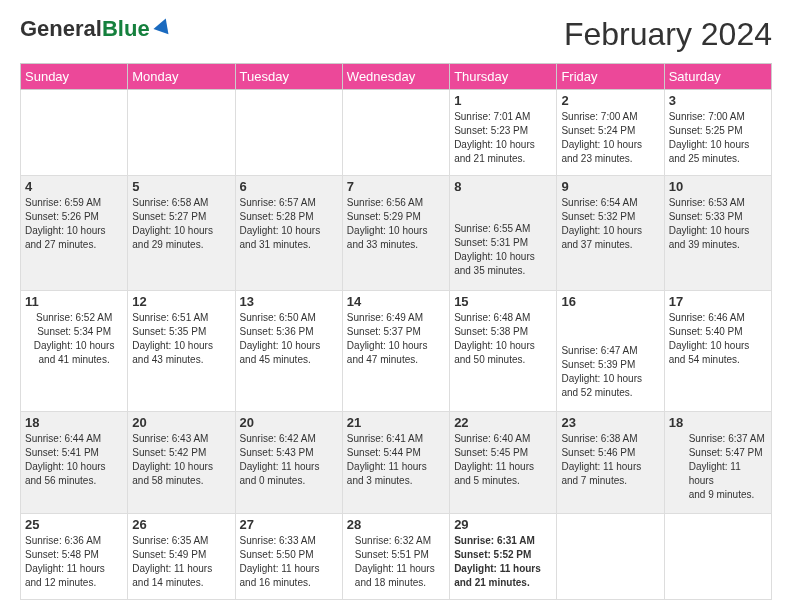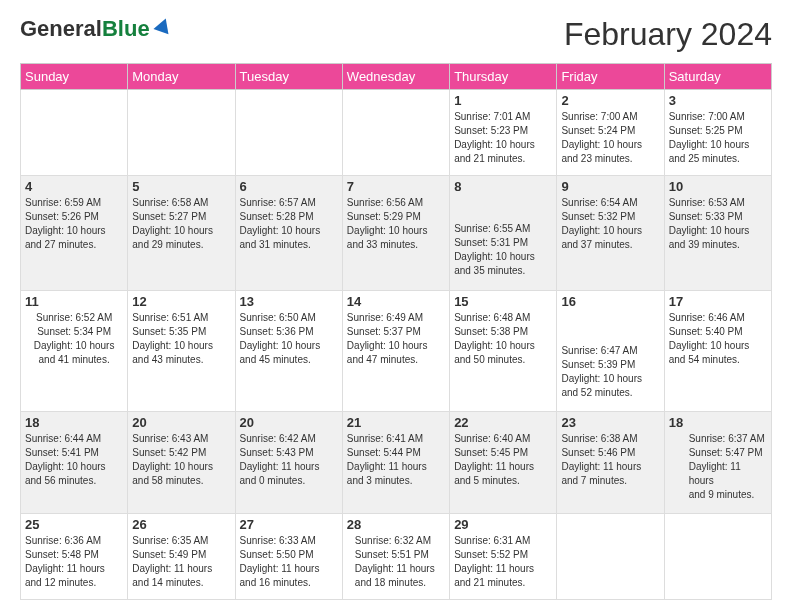--- a/index.html
+++ b/index.html
@@ -332,21 +332,21 @@
           </td>
           <td>
             <span class="day-number">28</span>
             <div class="day-info" style="white-space: pre-line; margin-left: 8px;">Sunrise: 6:32 AM
 Sunset: 5:51 PM
 Daylight: 11 hours
 and 18 minutes.</div>
           </td>
           <td>
             <span class="day-number">29</span>
-            <div class="day-info" style="white-space: pre-line;">Sunrise: 6:31 AM
+            <div class="day-info" style="white-space: pre-line; font-weight: bold;">Sunrise: 6:31 AM
 Sunset: 5:52 PM
 Daylight: 11 hours
 and 21 minutes.</div>
           </td>
           <td class="empty-cell"></td>
           <td class="empty-cell"></td>
         </tr>
       </tbody>
   </table>
 </div>

